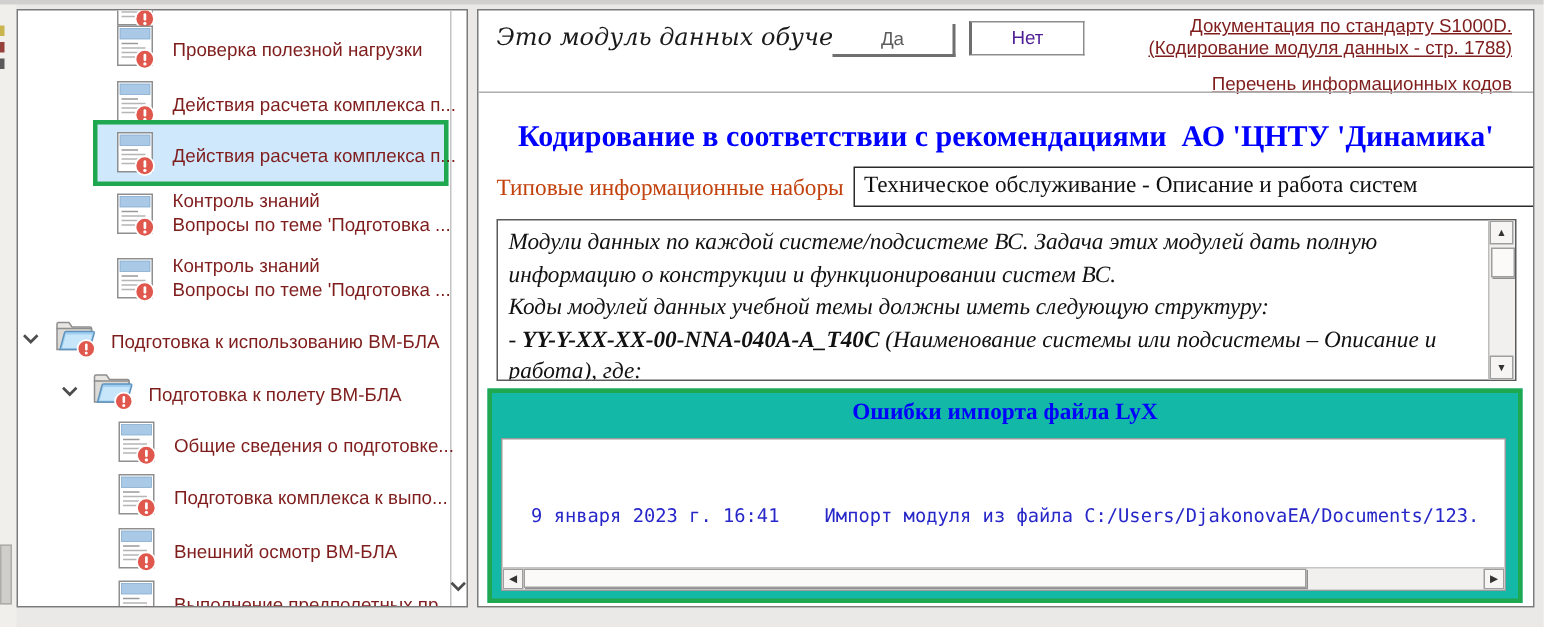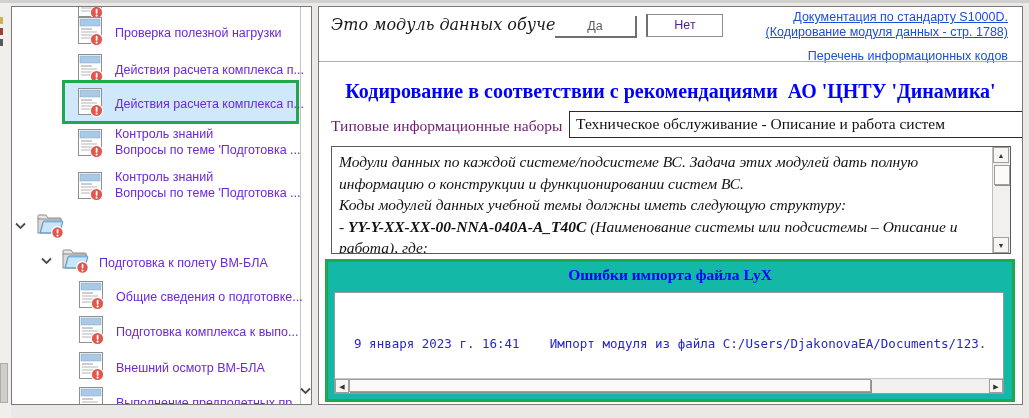--- a/index.html
+++ b/index.html
@@ -12,47 +12,47 @@
   .sliver { position:absolute; left:0; top:0; width:11px; height:418px; background:#f1efec; }
   .speck  { position:absolute; left:0; width:3px; height:7px; }
   .sliver-thumb { position:absolute; left:0; top:360px; width:8px; height:40px;
                   background:#d0cecb; border:1px solid #aeaca9; }
 
   
   .tree-panel { position:absolute; left:11px; top:3px; width:301px; height:399px;
                 background:#fff; border:1px solid #7a7a7a; overflow:hidden; }
   .tree-gutter { position:absolute; top:0; right:10px; width:1px; height:100%; background:#c3c3c3; }
   .trow { position:absolute; display:flex; }
-  .tlabel { font-size:12.5px; color:#6d28d9; white-space:nowrap; line-height:16px; }
+  .tlabel { font-size:12.5px; color:#7f1d1d; white-space:nowrap; line-height:16px; }
   .doc-icon, .folder-icon, .chev { display:block; }
   .sel-row { position:absolute; left:50px; top:73px; width:237px; height:44px;
              border:3px solid #1fa84f; background:#cfe8fc; }
   .tree-scroll-chevron { position:absolute; right:0; bottom:6px; width:12px; height:12px; }
 
   
   .right-panel { position:absolute; left:318px; top:3px; width:705px; height:399px;
                  background:#fff; border:1px solid #7a7a7a; overflow:hidden; }
   .question { position:absolute; left:12px; top:8px; font-family:"DejaVu Serif", serif;
               font-style:italic; font-size:16px; color:#1a1a1a; }
   .btn-yes { position:absolute; left:236px; top:9px; width:82px; height:22px;
              background:#fff; border-right:2px solid #6f6f6f; border-bottom:2px solid #6f6f6f;
              color:#5c5c5c; font-size:12.5px; text-align:center; line-height:20px; cursor:default; }
   .btn-no  { position:absolute; left:327px; top:7px; width:77px; height:23px;
              background:#fff; border:1px solid #8d8d8d; border-left:2px solid #6f6f6f;
              color:#4c1d95; font-size:12.5px; text-align:center; line-height:21px; cursor:default; }
   .links { position:absolute; right:14px; top:3px; text-align:right; font-size:12.5px; line-height:15px; }
-  .links a { color:#1d4ed8; text-decoration:underline; display:block;margin-left:26px; }
+  .links a { color:#7f1d1d; text-decoration:underline; display:block;margin-left:26px; }
   .link-codes { margin-top:9px; }
   .hsep { position:absolute; left:0; top:54px; width:100%; height:1px; background:#adadad; }
 
   .coding-heading { position:absolute; left:0; top:73px; width:100%; text-align:center;
                     font-family:"Liberation Serif", serif; font-weight:bold; font-size:20px;
                     color:#0000ff; white-space:pre; }
   .sets-label { position:absolute; left:12px; top:110px; font-family:"Liberation Serif", serif;
-                font-size:15.5px; color:#701a75; }
+                font-size:15.5px; color:#c2410c; }
   .combo { position:absolute; left:250px; top:104px; width:508px; height:27px;
            background:#fff; border:1px solid #2b2b2b; }
   .combo-value { position:absolute; left:6px; top:3px; right:22px; font-family:"Liberation Serif", serif;
                  font-size:15.5px; color:#111; white-space:nowrap; overflow:hidden; }
   .combo-btn { position:absolute; right:1px; top:1px; width:19px; height:23px; background:#f4f3f1;
                border:1px solid #9a9a9a; text-align:center; font-size:8px; line-height:22px; color:#333; }
 
   .desc-box { position:absolute; left:12px; top:139px; width:680px; height:108px;
               background:#fff; border:1px solid #5a5a5a; overflow:hidden; }
   .desc-text { position:absolute; left:7px; top:4px; right:22px;
@@ -230,20 +230,21 @@
     <rect x="2" y="7" width="23" height="14" fill="#dcdad6" stroke="#8f8f8f"></rect>
     <path d="M4 21 L7 10 Q7.2 9 8.2 9 L26 9 Q27 9 26.8 10 L24 20 Q23.8 21 22.8 21 Z" fill="#9fd0f2" stroke="#5f93bd"></path>
     <path d="M5.5 20 L8 11 L25.5 11 L23 20 Z" fill="#c8e6f9"></path>
     <g>
       <circle cx="21.5" cy="20.5" r="5.8" fill="#e0584d" stroke="#ffffff" stroke-width="1.2"></circle>
       <rect x="20.7" y="17" width="1.7" height="4.6" rx="0.8" fill="#ffffff"></rect>
       <circle cx="21.5" cy="23.4" r="1" fill="#ffffff"></circle>
     </g>
   </svg>
 </span>
+      <div class="tlabel" style="margin:8px 0 0 9px;">Подготовка к использованию ВМ-БЛА</div>
     </div>
 
     <div class="trow" style="left:28px; top:240px;">
       <span style="margin-top:9px;">
   <svg class="chev" width="13" height="10" viewBox="0 0 13 10">
     <polyline points="2,2.5 6.5,7 11,2.5" fill="none" stroke="#4d4d4d" stroke-width="1.8"></polyline>
   </svg>
 </span>
       <span style="margin-left:8px;">
   <svg class="folder-icon" width="29" height="27" viewBox="0 0 29 27">

